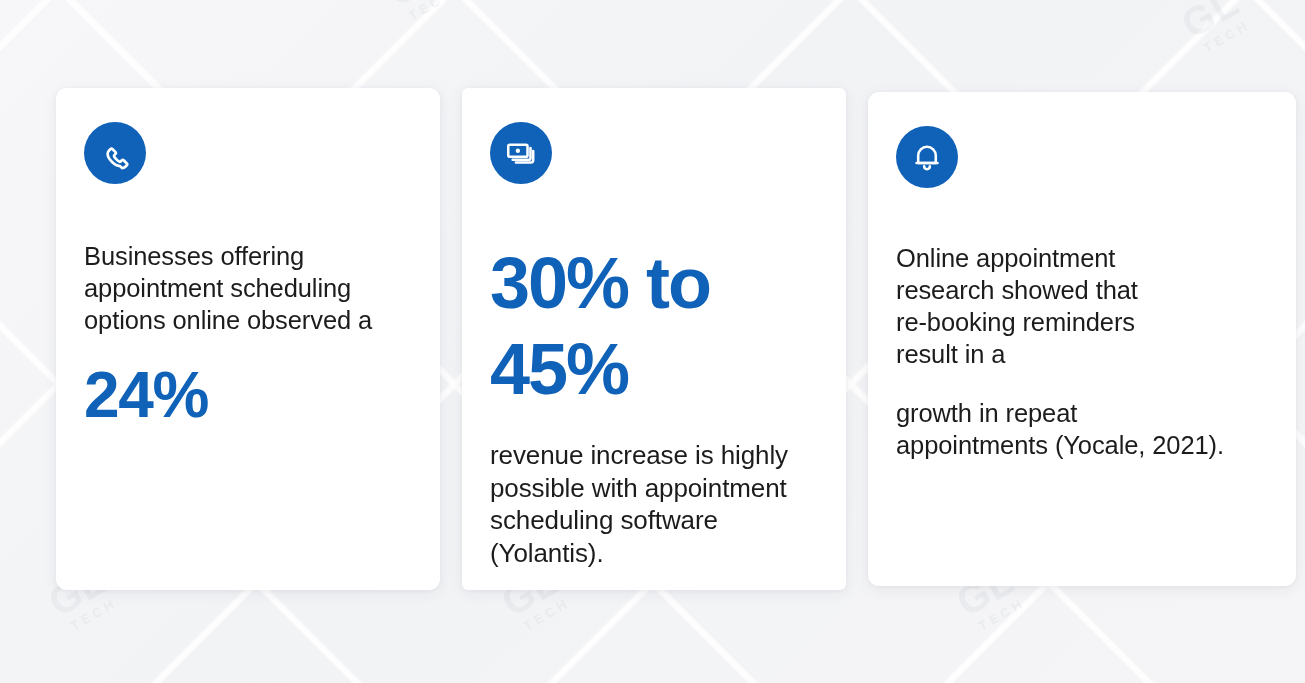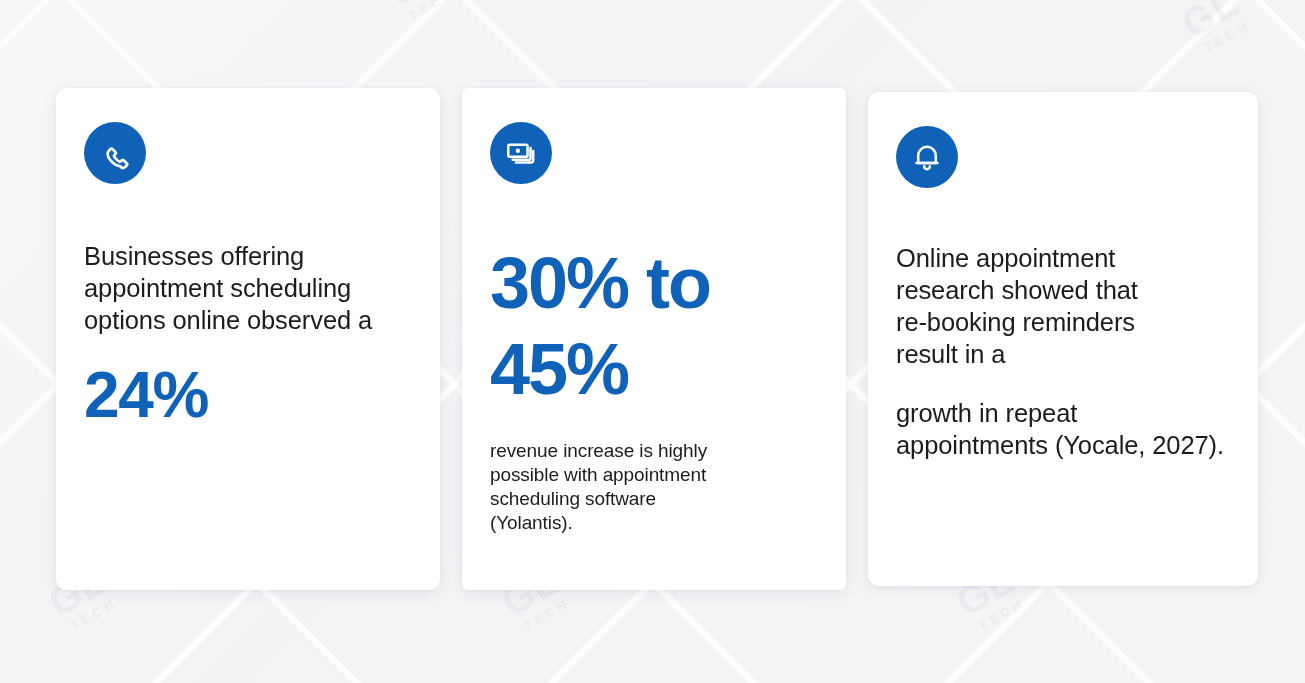--- a/index.html
+++ b/index.html
@@ -87,21 +87,21 @@
   .card {
     position: relative;
     background: #ffffff;
     border-radius: 11px;
     box-shadow: 0 3px 16px rgba(40,50,70,0.065), 0 1px 4px rgba(40,50,70,0.05);
     padding: 34px 32px 30px 28px;
     box-sizing: border-box;
   }
   .card-1 { width: 384px; height: 502px; }
   .card-2 { width: 384px; height: 502px; border-radius: 6px; }
-  .card-3 { width: 390px; height: 494px; }
+  .card-3 { width: 428px; height: 494px; }
 
   
   .icon-badge {
     width: 62px;
     height: 62px;
     border-radius: 50%;
     background: #0f62b8;
     display: flex;
     align-items: center;
     justify-content: center;
@@ -133,21 +133,21 @@
     white-space: pre-line;
   }
   .card-2 .stat {
     font-size: 72px;
     line-height: 1.2;
     letter-spacing: -2px;
   }
 
   .card-2 .lead-stat { margin-top: 2px; }
   .card-2 .post-text { margin-top: 26px; }
-  .card-2 .post-text .txt { font-size: 19px; }
+  .card-2 .post-text .txt { font-size: 26px; }
 
   .card-1 .stat-block { margin-top: 24px; }
   .card-1 .tail-text  { margin-top: 28px; }
 
   .card-3 .stat-block { margin-top: 22px; }
   .card-3 .tail-text  { margin-top: 26px; }
 </style>
 </head>
 <body>
 
@@ -227,19 +227,19 @@
           <path d="M10 18.6a2 2 0 0 0 4 0"></path>
         </svg>
       </div>
       <div class="card-body">
         <p class="txt">Online appointment
 research showed that
 re-booking reminders
 result in a</p>
         <div class="tail-text">
           <p class="txt">growth in repeat
-appointments (Yocale, 2027).</p>
+appointments (Yocale, 2021).</p>
         </div>
       </div>
     </div>
 
   </div>
 </div>
 
 </body></html>

